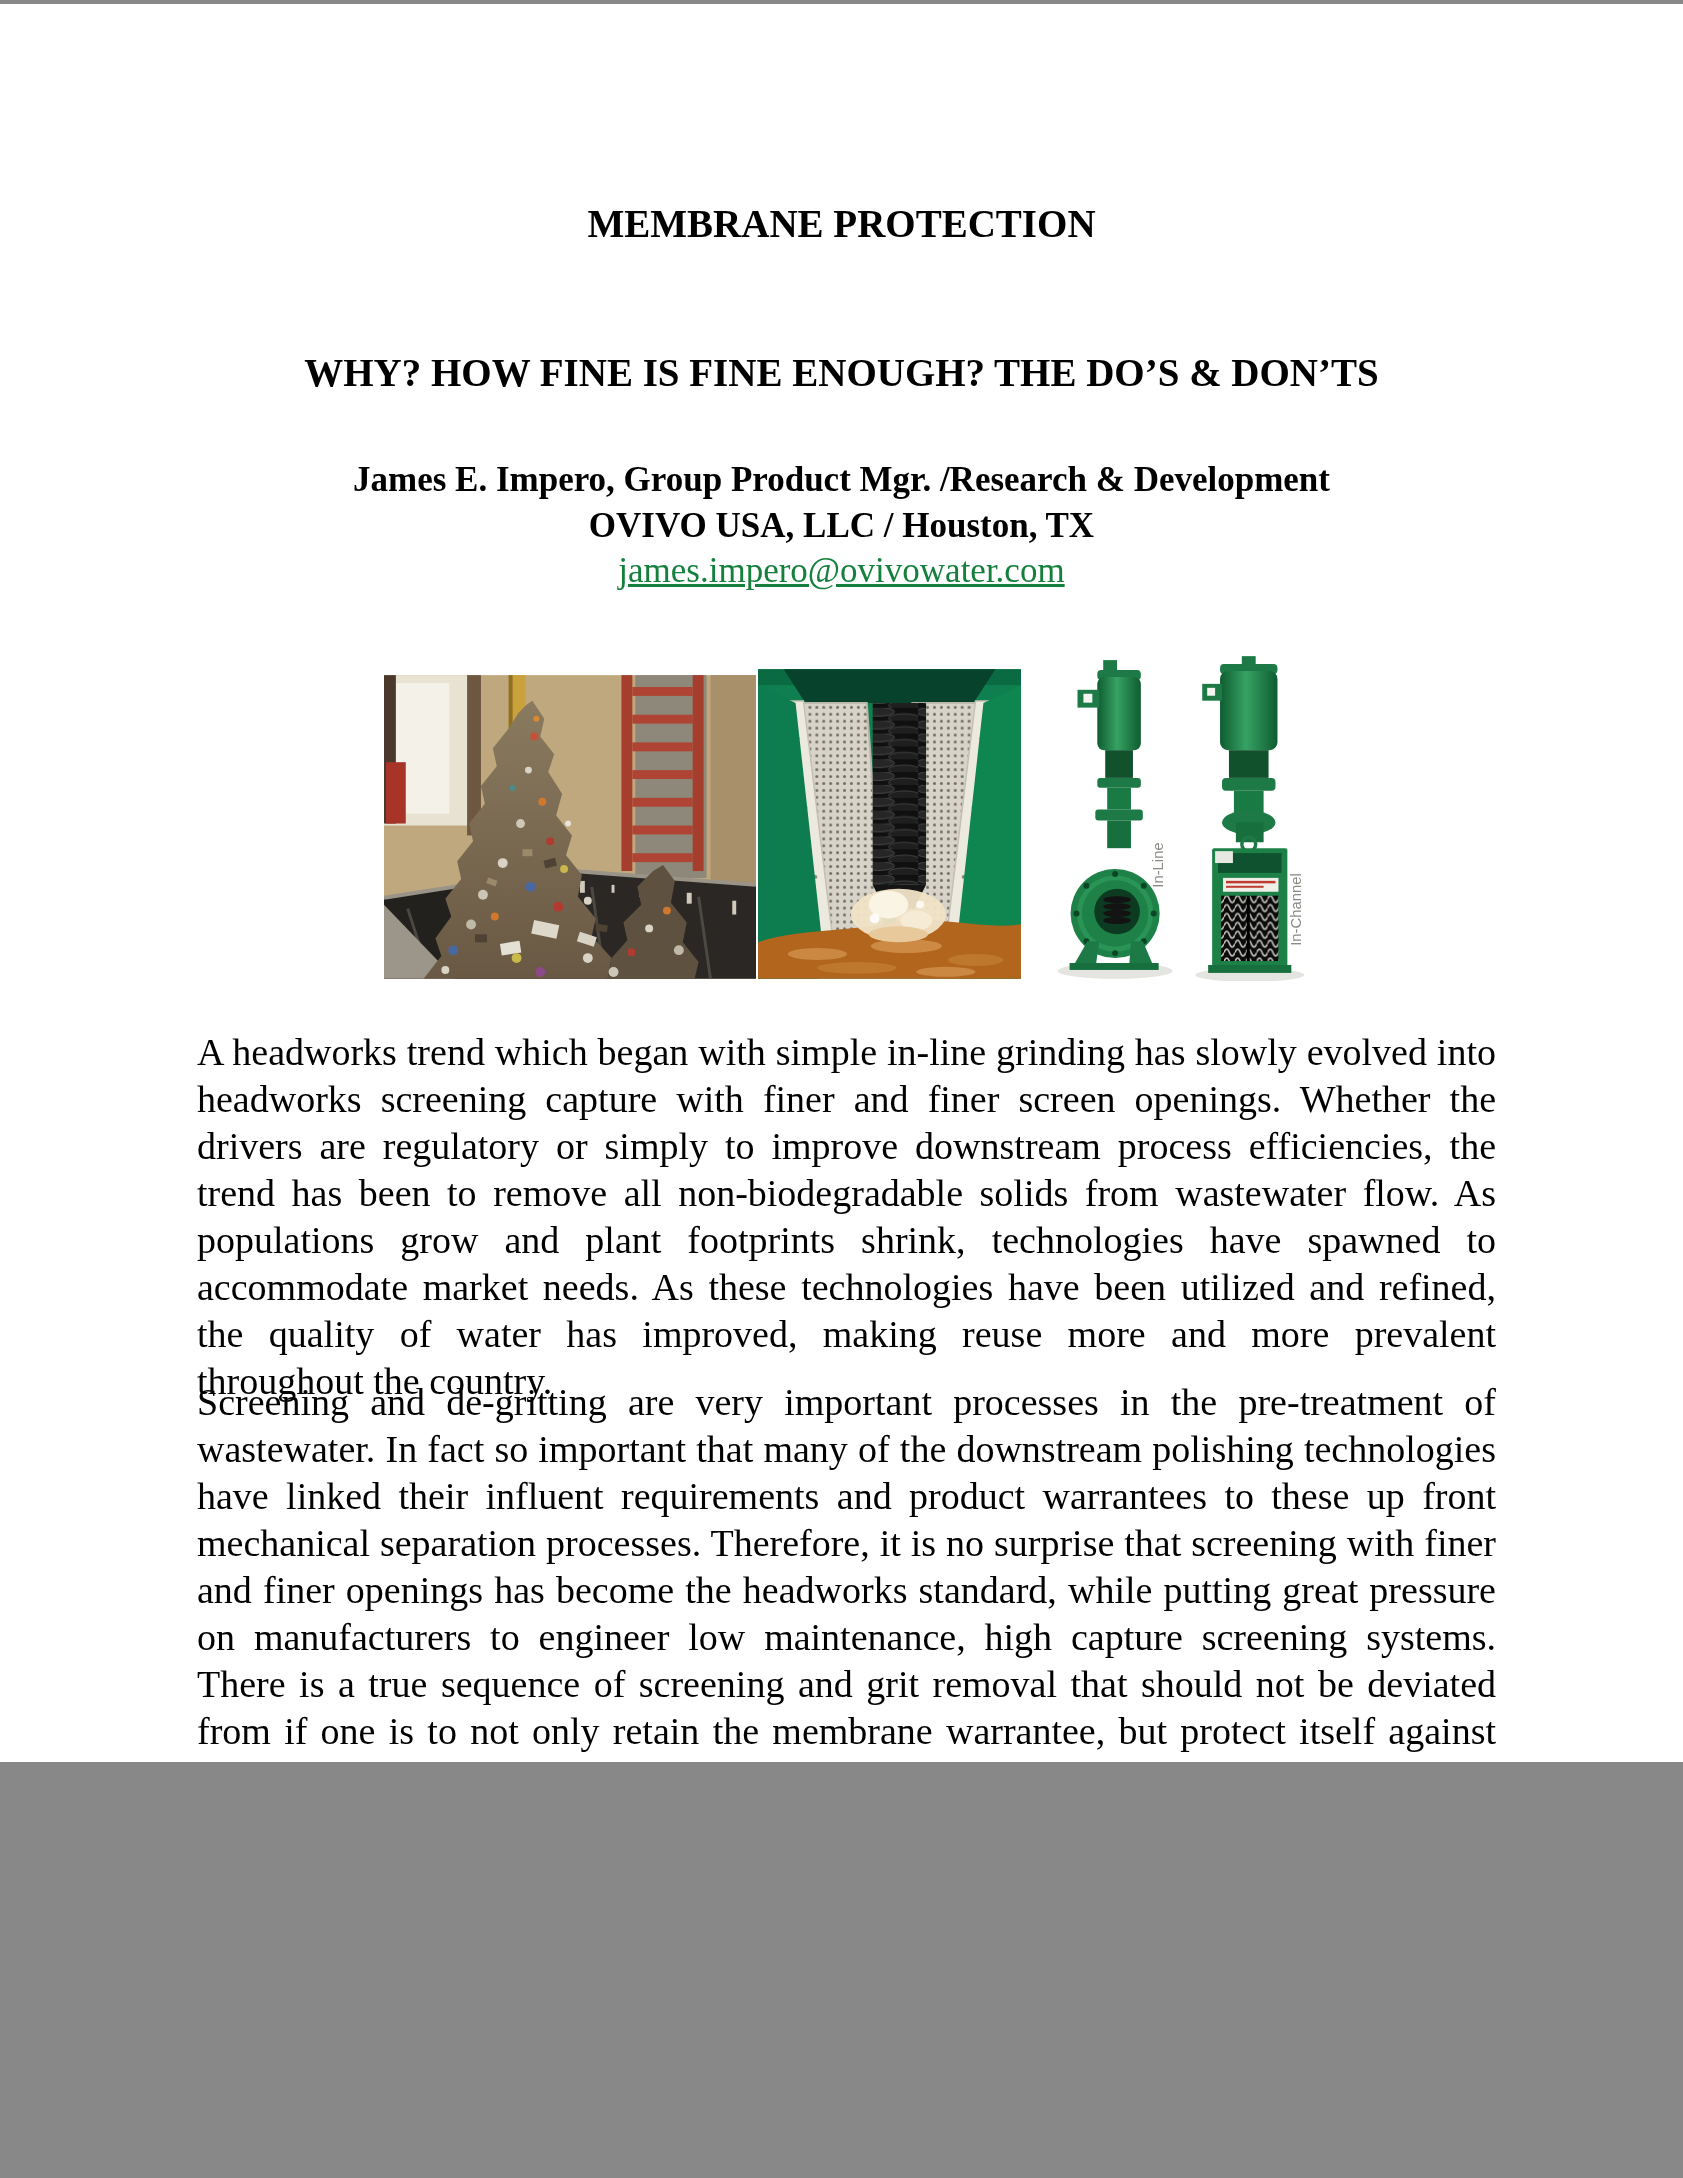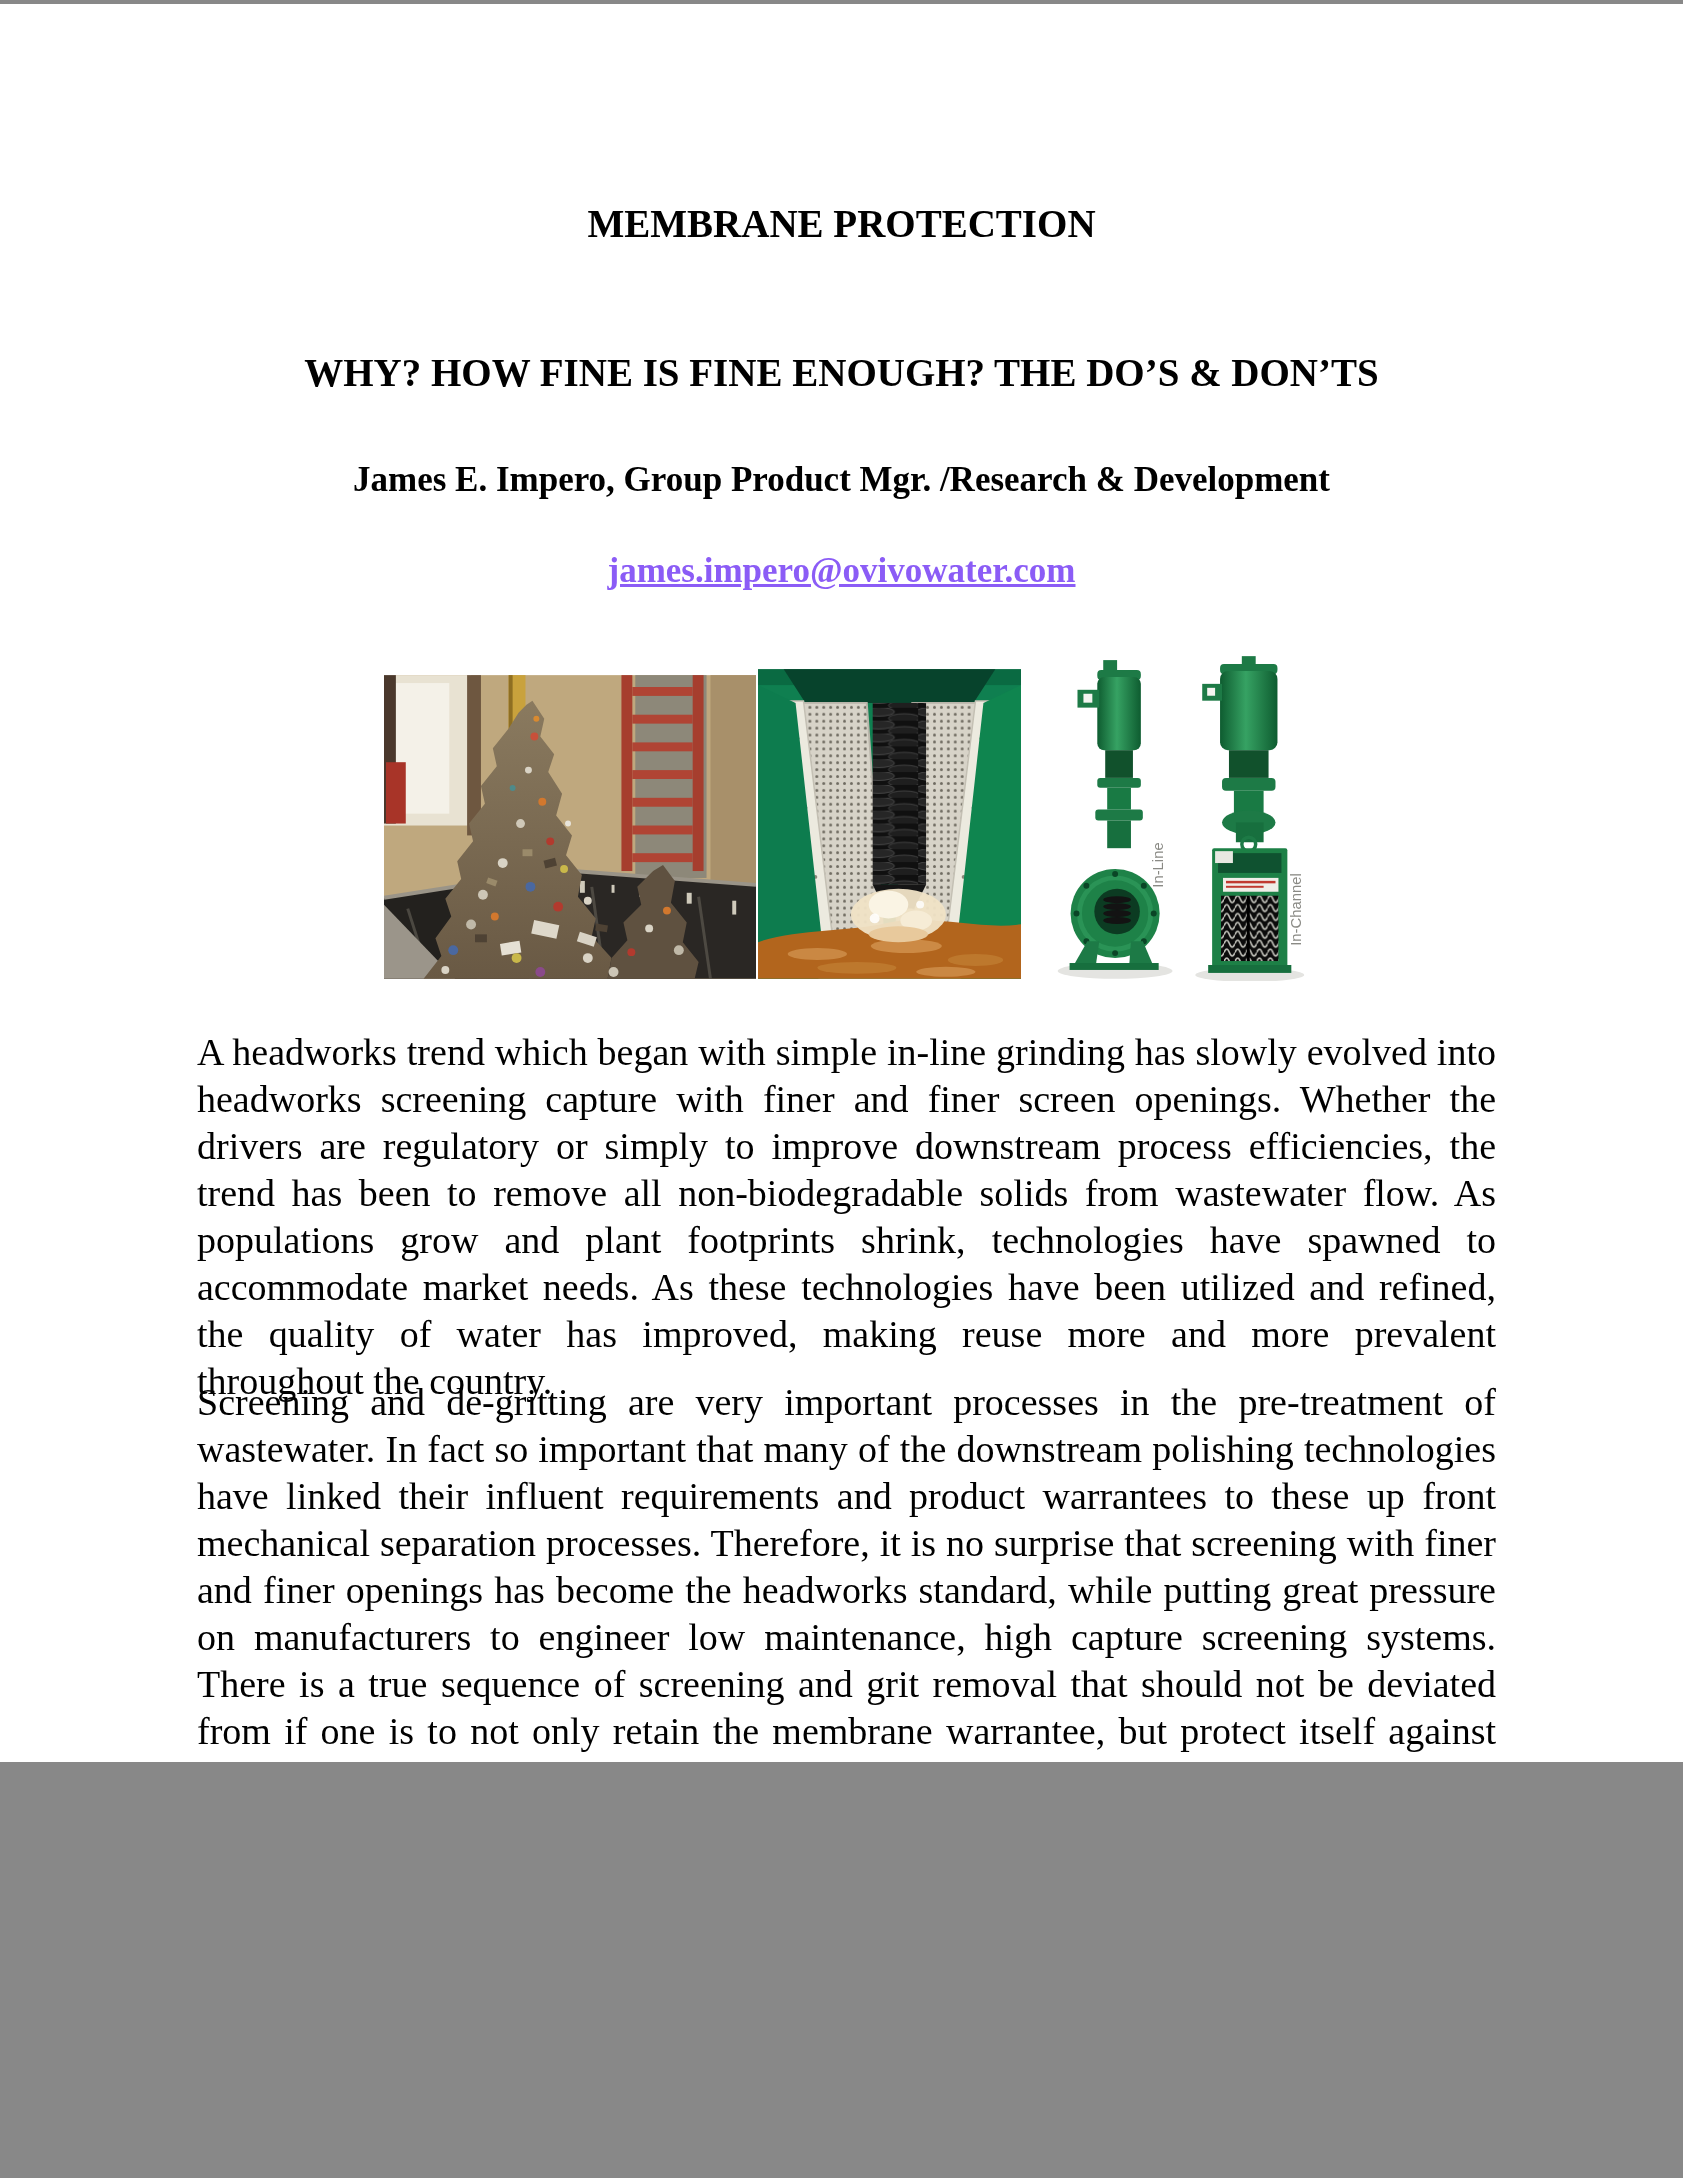--- a/index.html
+++ b/index.html
@@ -13,22 +13,22 @@
     margin:4px auto;
   }
   .h-line{
     position:absolute;left:0;width:100%;
     text-align:center;line-height:47px;white-space:pre;
   }
   .title-text{font-size:39px;font-weight:bold;}
   .subtitle-text{font-size:39px;font-weight:bold;}
   .author-text{font-size:35px;font-weight:bold;}
   .email-link{
-    color:#8b5cf6;text-decoration:underline;cursor:pointer;
-    font-size:35px;font-weight:bold;
+    color:#15803d;text-decoration:underline;cursor:pointer;
+    font-size:35px;font-weight:normal;
   }
   .body-par{
     position:absolute;left:197px;width:1299px;margin:0;
     font-size:38px;line-height:47px;
     text-align:justify;
   }
   .page-number{
     position:absolute;left:0;width:100%;text-align:center;
     font-size:33px;line-height:47px;
   }
@@ -36,20 +36,21 @@
   .fig svg{display:block;}
 </style>
 </head>
 <body>
 
 <div class="page">
 
   <div class="h-line title-text" style="top:196px">MEMBRANE PROTECTION</div>
   <div class="h-line subtitle-text" style="top:345px">WHY? HOW FINE IS FINE ENOUGH? THE DO’S &amp; DON’TS</div>
   <div class="h-line author-text" style="top:452px">James E. Impero, Group Product Mgr. /Research &amp; Development</div>
+  <div class="h-line author-text" style="top:498px">OVIVO USA, LLC / Houston, TX</div>
   <div class="h-line" style="top:543px"><a class="email-link">james.impero@ovivowater.com</a></div>
 
   <div class="fig" style="left:384px;top:671px">
     <svg width="372" height="304" viewBox="0 0 376 307">
       <defs>
         <linearGradient id="pileG" x1="0" y1="0" x2="0" y2="1">
           <stop offset="0" stop-color="#8a7a5f"></stop>
             <stop offset="1" stop-color="#695944"></stop>
         </linearGradient>
       </defs>

